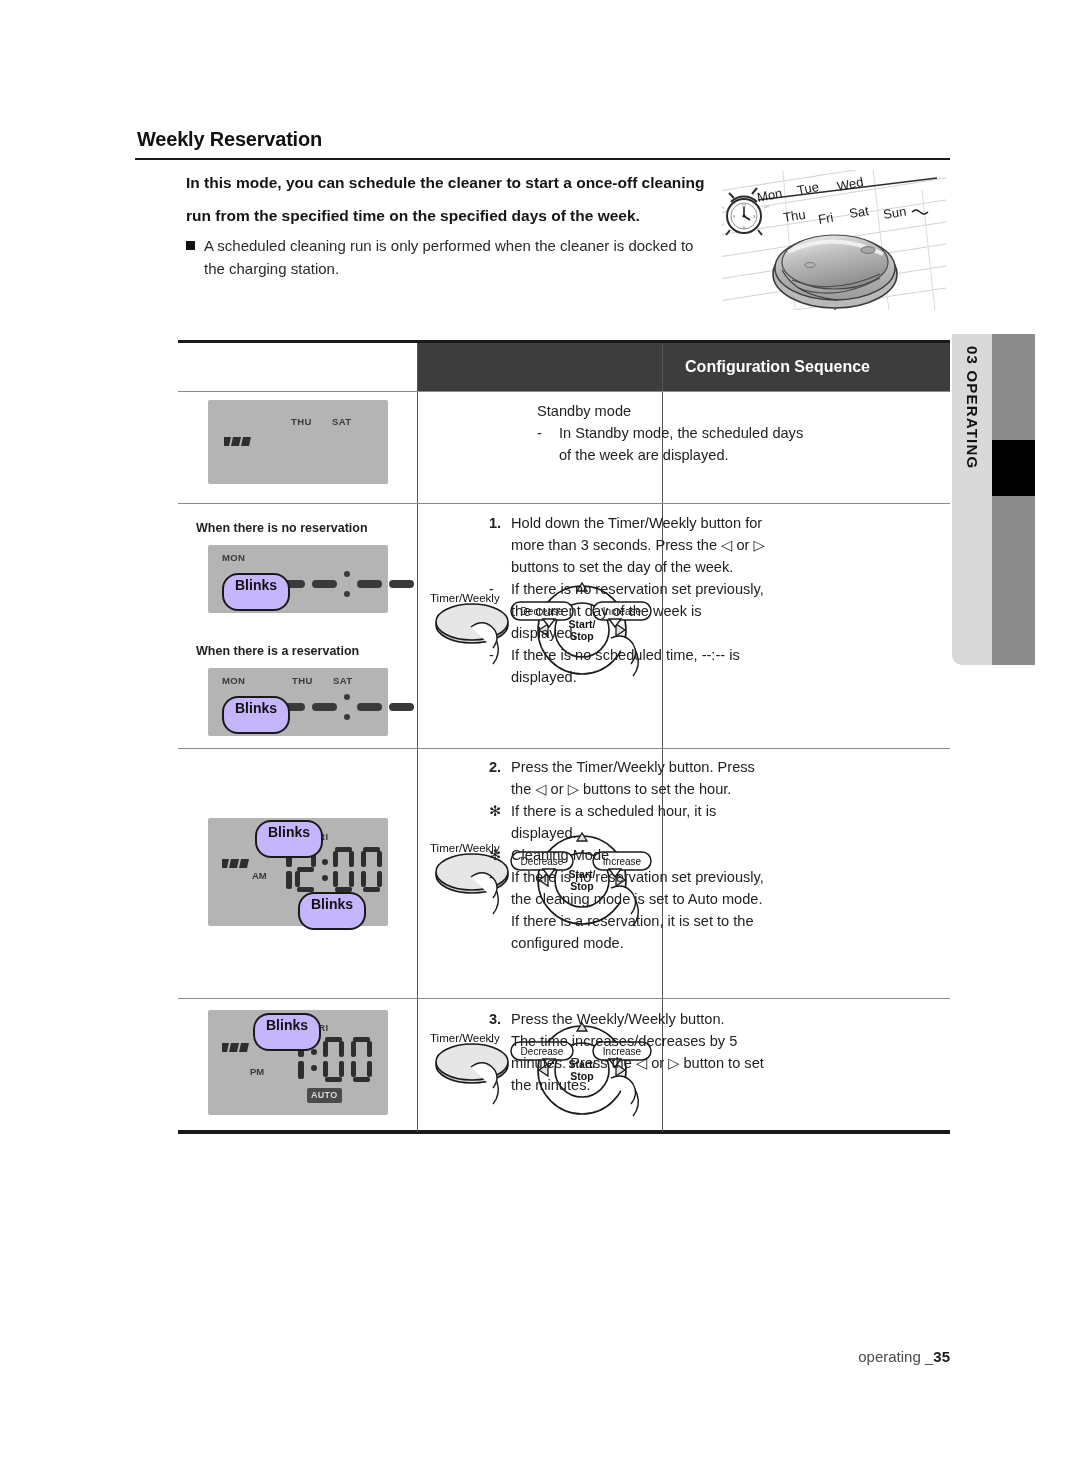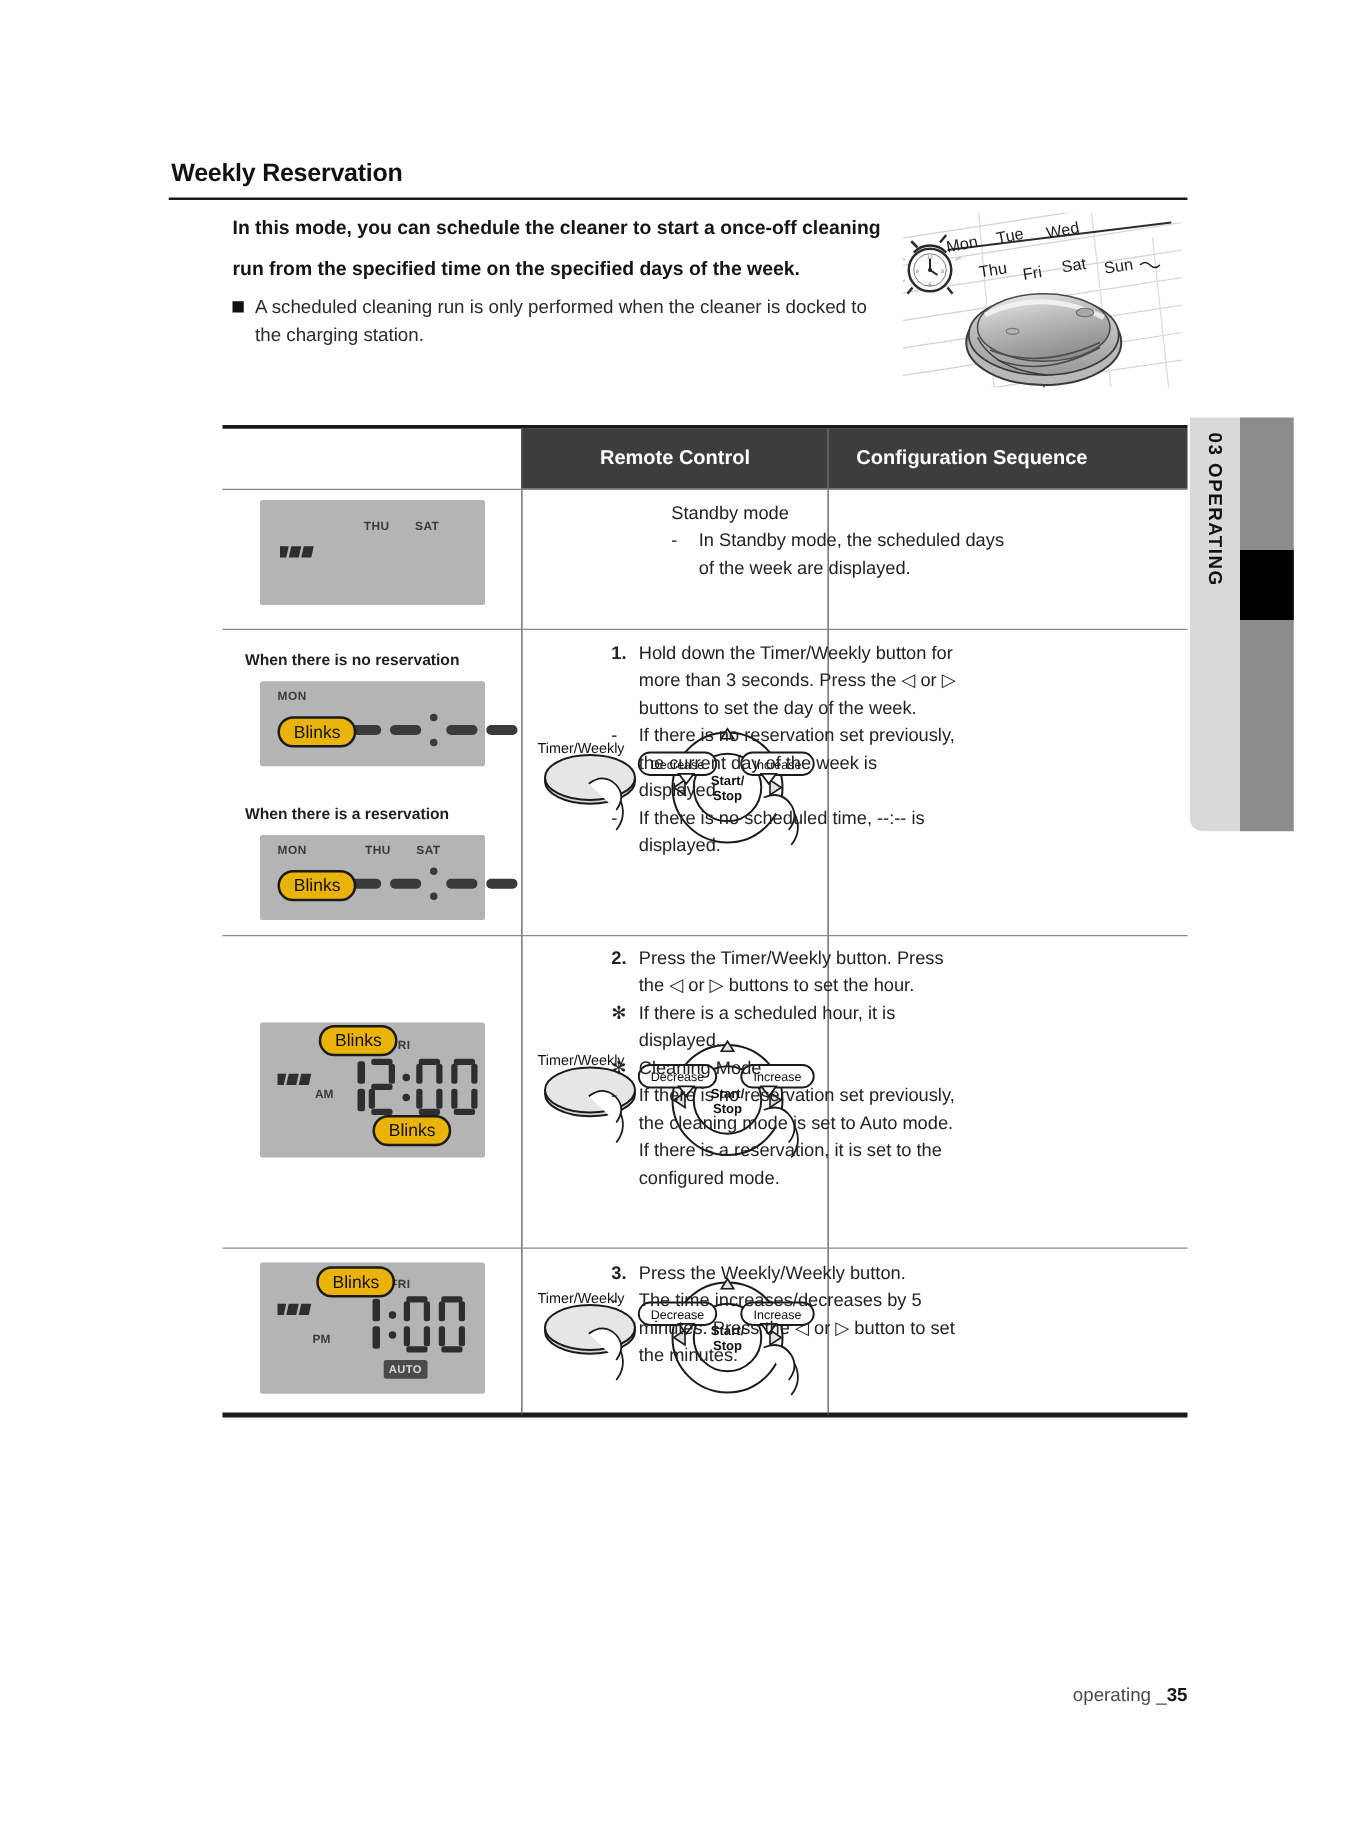--- a/index.html
+++ b/index.html
@@ -206,27 +206,27 @@
 
   
   .dashrow { position: absolute; display: flex; align-items: center; gap: 7px; }
   .dsh { width: 25px; height: 8px; background: #3a3a3a; border-radius: 4px; }
   .coldots { display: flex; flex-direction: column; justify-content: space-between; height: 26px; }
   .coldots i { display: block; width: 6px; height: 6px; background: #3a3a3a; border-radius: 50%; }
 
   
   .blinks {
     position: absolute;
-    background: #eab308;
+    background: #c4b5fd;
     border: 2px solid #1a1a1a;
     border-radius: 16px;
     font-size: 14px;
-    font-weight: normal;
+    font-weight: bold;
     color: #111;
-    padding: 2px 11px 3px 11px;
+    padding: 2px 11px 16px 11px;
     white-space: nowrap;
     z-index: 6;
   }
 
   .subcap {
     position: absolute;
     font-size: 12.5px;
     font-weight: bold;
     color: #1f1f1f;
   }
@@ -386,21 +386,20 @@
 <div class="tab-label">
   <span>03  OPERATING</span>
 </div>
 
 <div class="tbl">
   <div class="tbl-top-rule"></div>
   <div class="tbl-bot-rule"></div>
 
   <div class="hdr-band"></div>
   <div class="hdr-div"></div>
-  <div class="hdr-cell h1">Remote Control</div>
   <div class="hdr-cell h2">Configuration Sequence</div>
 
   <div class="col-div c1"></div>
   <div class="col-div c2"></div>
 
   <div class="row-div" style="top:51px;"></div>
   <div class="row-div" style="top:163px;"></div>
   <div class="row-div" style="top:408px;"></div>
   <div class="row-div" style="top:658px;"></div>
 </div>

